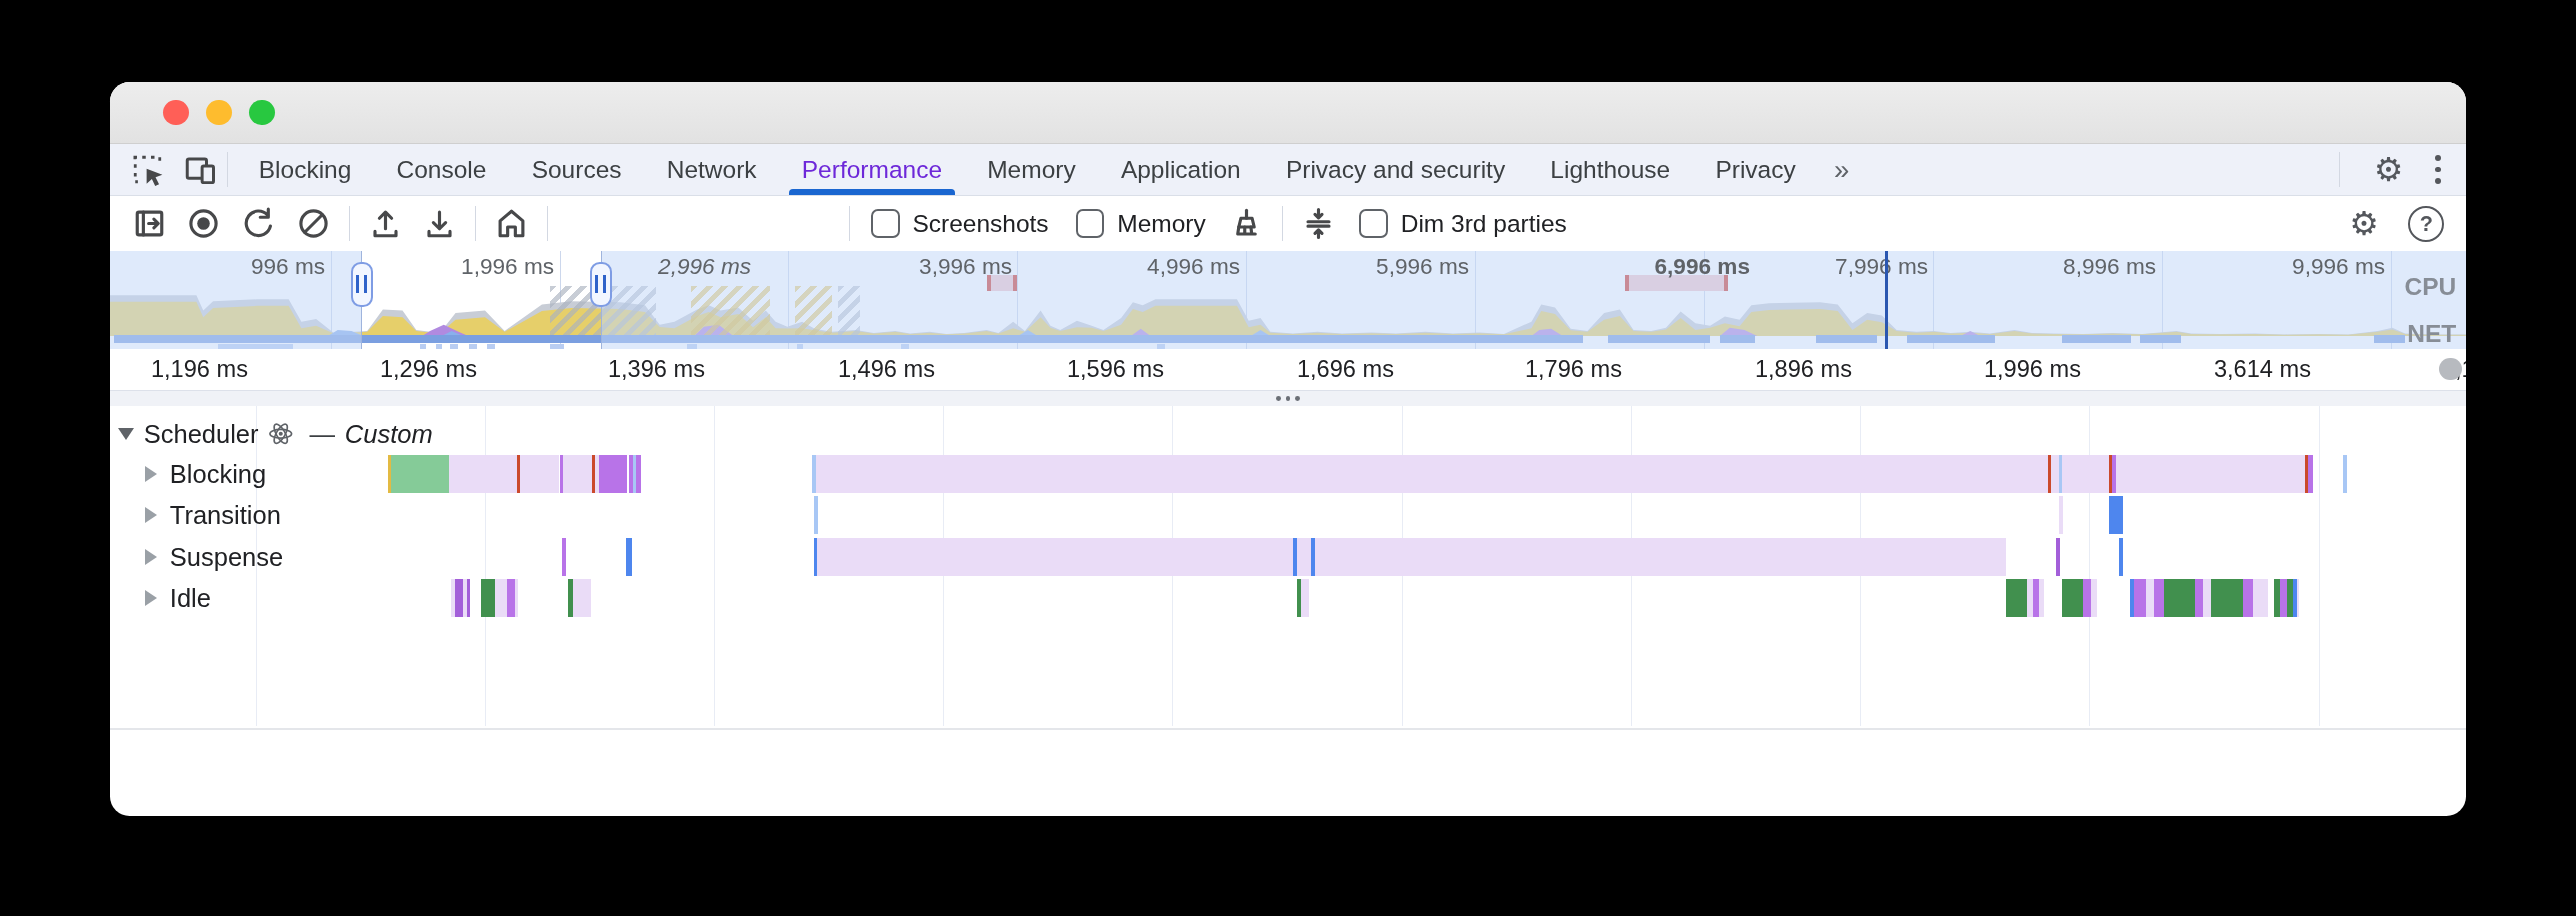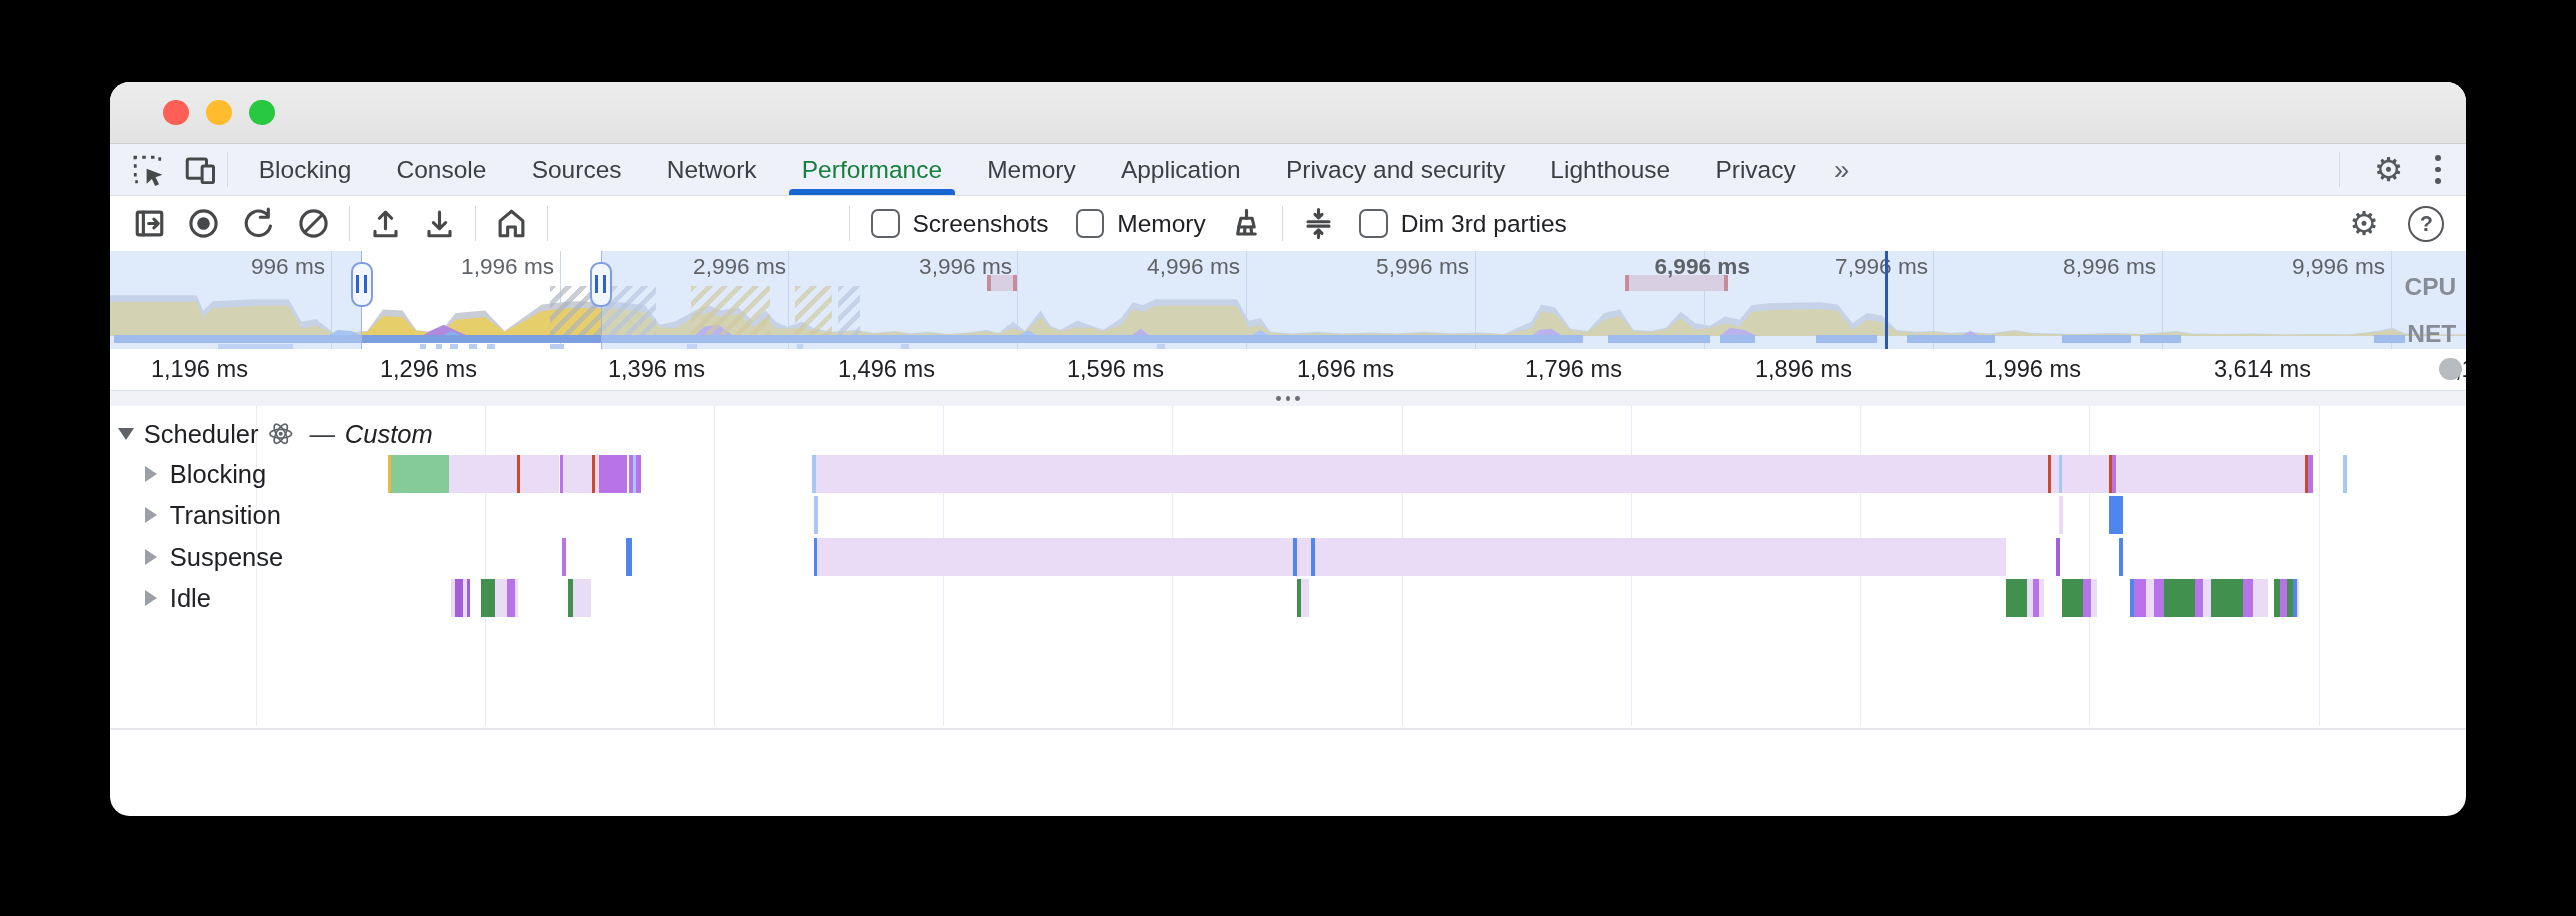--- a/index.html
+++ b/index.html
@@ -12,21 +12,21 @@
             background:linear-gradient(#ededed,#e2e2e2);border-bottom:1px solid #cfcfcf;}
   .tl{position:absolute;top:17.7px;width:25.5px;height:25.5px;border-radius:50%;}
   
   .tabbar{position:absolute;left:0;top:62px;width:100%;height:51px;background:#eef1f9;
           border-bottom:1px solid #dadfe8;display:flex;align-items:center;}
   .tb-icons{display:flex;align-items:center;margin-left:17.7px;gap:13.7px;}
   .tb-iconbtn{width:39px;height:39px;display:flex;align-items:center;justify-content:center;border-radius:5.9px;}
   .vsep{width:1px;height:35px;background:#d3d8e2;margin:0 7.9px;}
   .tabs{display:flex;align-items:stretch;height:100%;}
   .tab{display:flex;align-items:center;padding:0 22.6px;font-size:24.5px;color:#3c4043;position:relative;cursor:default;white-space:nowrap;}
-  .tab.sel{color:#15803d;}
+  .tab.sel{color:#6d28d9;}
   .tab.sel::after{content:"";position:absolute;left:9.8px;right:9.8px;bottom:0;height:5.9px;border-radius:3.9px 3.9px 0 0;background:#1a66d0;}
   .moretabs{font-size:27.5px;color:#5f6368;padding:0 15.7px;display:flex;align-items:center;}
   .tb-right{position:absolute;right:19.6px;top:0;height:51px;display:flex;align-items:center;gap:25.5px;}
   .kebab{display:flex;flex-direction:column;gap:5.9px;padding:5.9px;}
   .kebab i{width:5.9px;height:5.9px;border-radius:50%;background:#54575c;}
   .gearglyph{font-family:"DejaVu Sans",sans-serif;font-size:33px;color:#54575c;line-height:1;}
   
   .toolbar{position:absolute;left:0;top:114px;width:100%;height:55px;background:#fff;
            border-bottom:1px solid #e7eaf0;display:flex;align-items:center;}
   .icnbtn{width:45px;height:45px;display:flex;align-items:center;justify-content:center;border-radius:5.9px;margin:0 4.9px;}
@@ -250,21 +250,21 @@
         <div class="netsub" style="left: 377px; width: 7.9px;"></div>
         <div class="netsub" style="left: 440px; width: 13.7px;"></div>
         <div class="netsub" style="left: 577px; width: 9.8px;"></div>
         <div class="netsub" style="left: 687px; width: 5.9px;"></div>
         <div class="netsub" style="left: 791px; width: 7.9px;"></div>
         <div class="netsub" style="left: 1047px; width: 7.9px;"></div>
         <div class="ov-dim l" style="left: 0px; width: 251px;"></div>
         <div class="ov-dim r" style="left: 491px; width: 1865px;"></div>
         <div class="ov-label" style="left: 87px;">996 ms</div>
         <div class="ov-label" style="left: 316px;">1,996 ms</div>
-        <div class="ov-label" style="left: 548px;">2,996 ms</div>
+        <div class="ov-label" style="left: 513px; font-style: italic;">2,996 ms</div>
         <div class="ov-label" style="left: 774px;">3,996 ms</div>
         <div class="ov-label" style="left: 1002px;">4,996 ms</div>
         <div class="ov-label" style="left: 1231px;">5,996 ms</div>
         <div class="ov-label" style="left: 1512px; font-weight: bold;">6,996 ms</div>
         <div class="ov-label" style="left: 1690px;">7,996 ms</div>
         <div class="ov-label" style="left: 1918px;">8,996 ms</div>
         <div class="ov-label" style="left: 2147px;">9,996 ms</div>
         <div class="sidelabel" style="top: 21.6px;">CPU</div>
         <div class="sidelabel" style="top: 69px;">NET</div>
         <div class="handle" style="left: 241px;">

